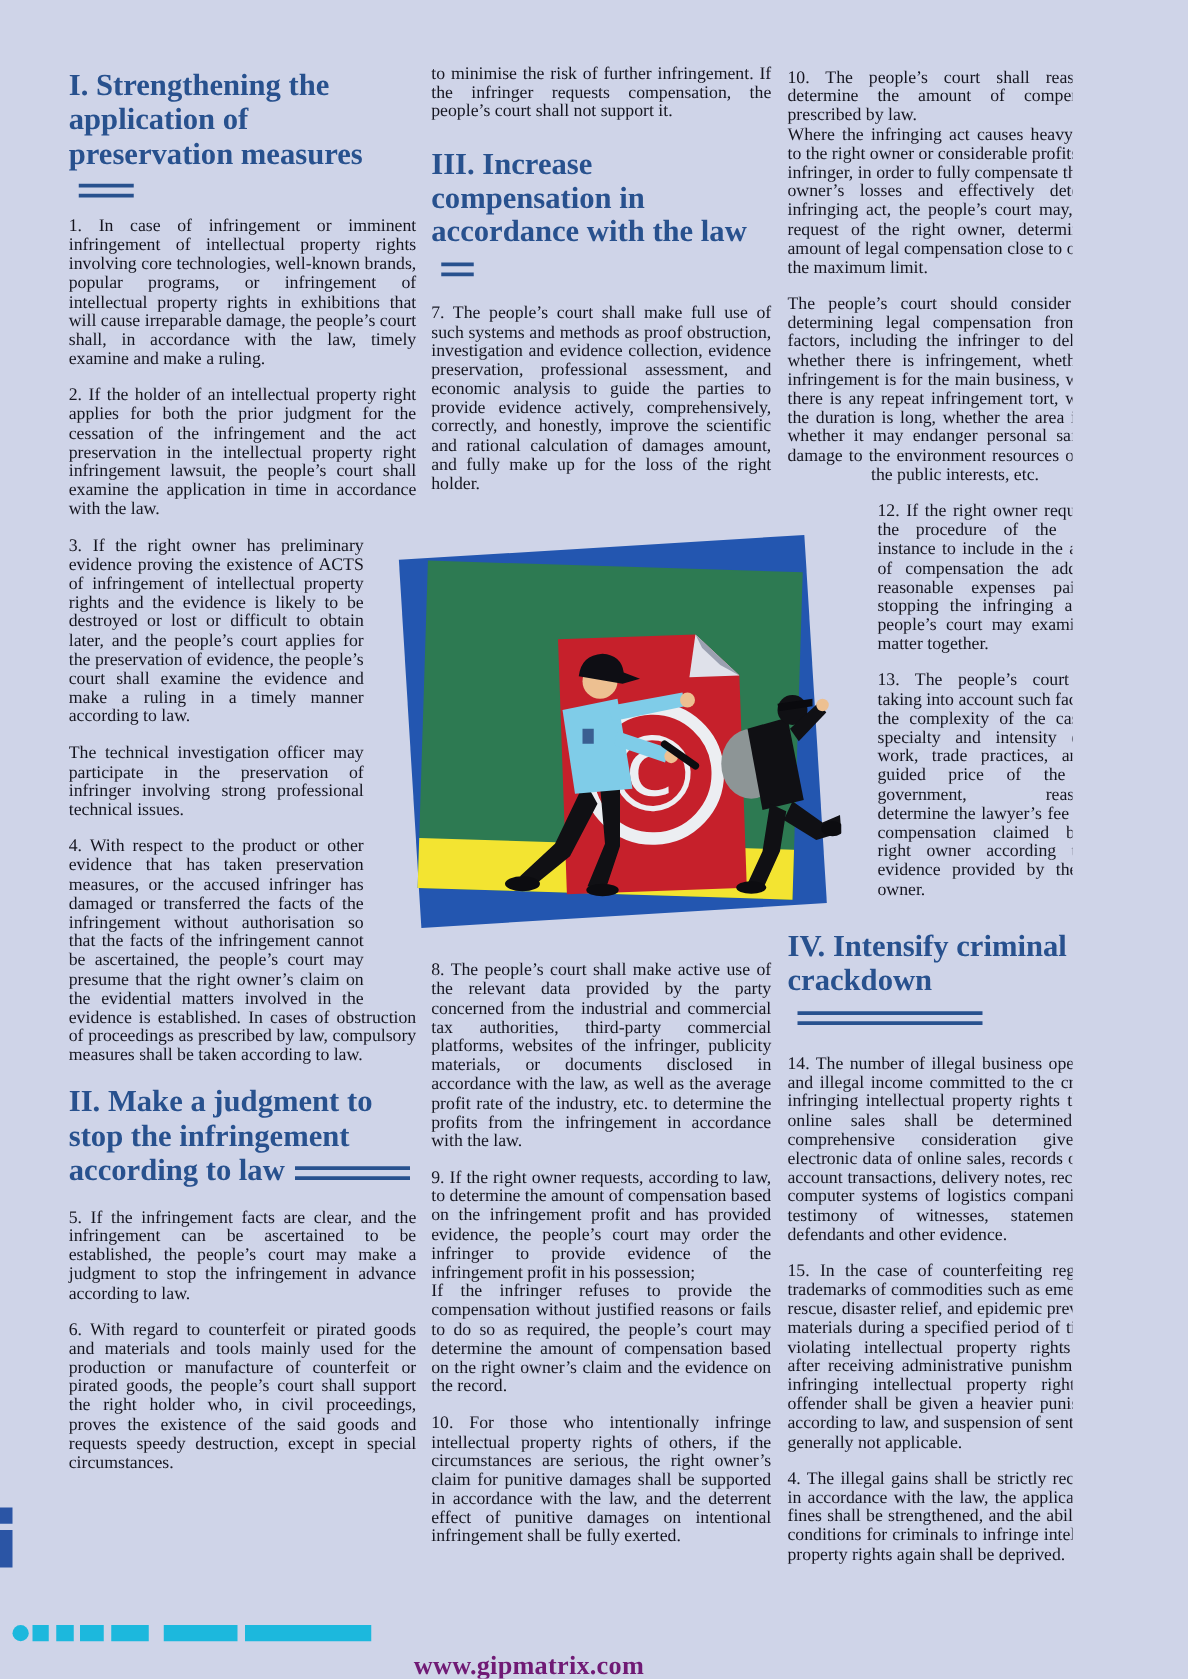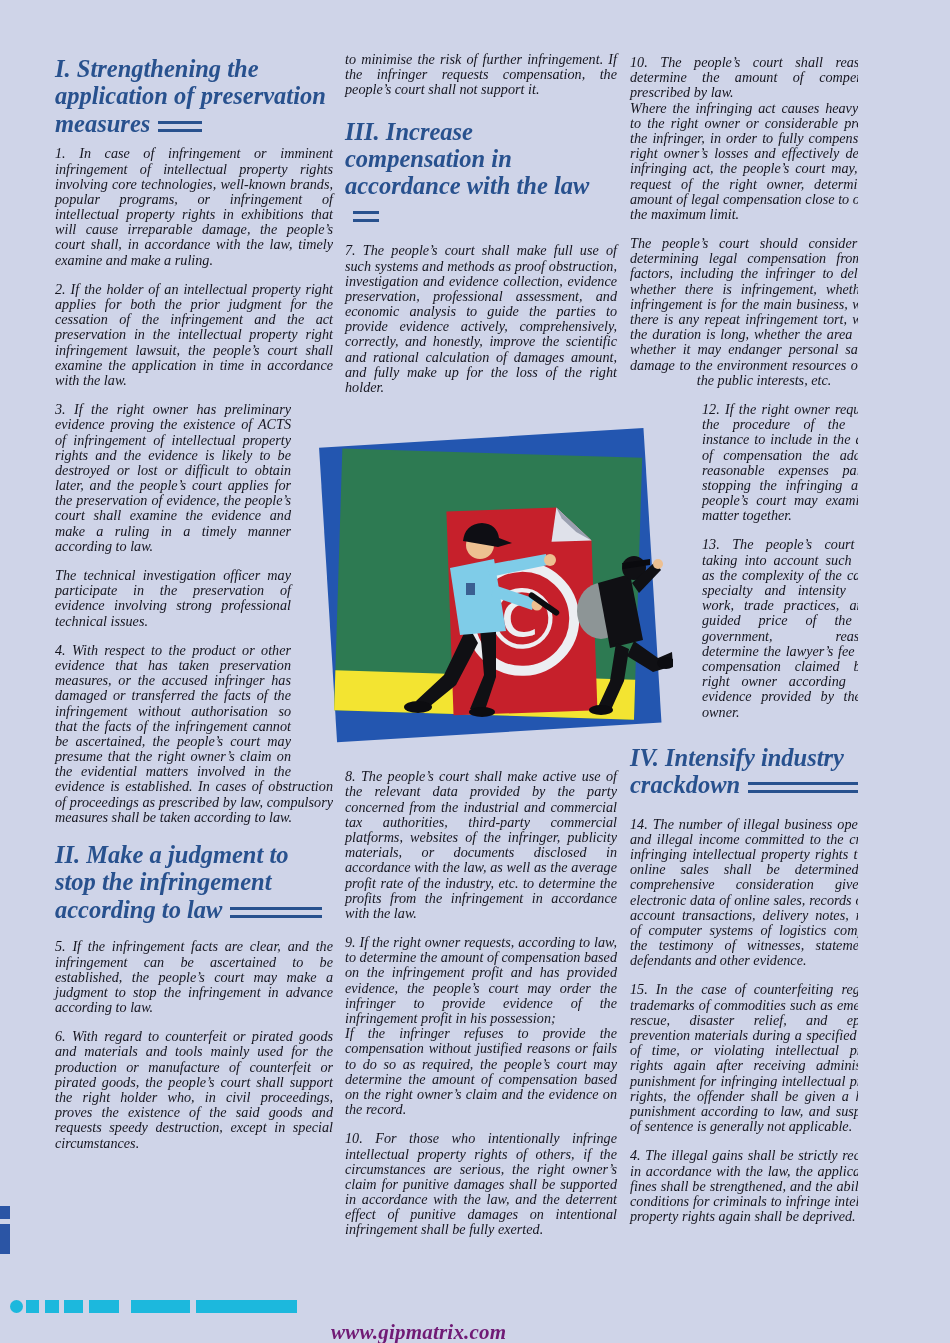--- a/index.html
+++ b/index.html
@@ -1,19 +1,19 @@
 <!DOCTYPE html>
 <html><head>
 <meta charset="utf-8">
 <style>
   html,body { margin:0; padding:0; background:#cfd4e8; }
   .page {
     position:relative; width:858px; height:1343px;
     background:#cfd4e8; overflow:hidden;
-    font-family:"Liberation Serif", serif; color:#15151f;font-style:italic;
+    font-family:"Liberation Serif", serif; color:#15151f;
   }
   .col {
     position:absolute; text-align:justify;
     font-size:14.2px; line-height:1.07;
     z-index:2;
   }
   .col p { margin:0 0 14px 0; }
   .col p.nogap { margin-bottom:0; }
   .col-1 { left:55px;  top:55px; width:278px; }
   .col-2 { left:345px; top:52px; width:272px; }
@@ -83,21 +83,21 @@
 
 <div class="page">
 
   <div class="col col-1">
     <div class="h h1m"><span>I. Strengthening the application of preservation measures</span><span class="rule"></span></div>
     <p>1. In case of infringement or imminent infringement of intellectual property rights involving core technologies, well-known brands, popular programs, or infringement of intellectual property rights in exhibitions that will cause irreparable damage, the people’s court shall, in accordance with the law, timely examine and make a ruling.</p>
     <p>2. If the holder of an intellectual property right applies for both the prior judgment for the cessation of the infringement and the act preservation in the intellectual property right infringement lawsuit, the people’s court shall examine the application in time in accordance with the law.</p>
     <div>
       <div class="float-spacer"></div>
       <p>3. If the right owner has preliminary evidence proving the existence of ACTS of infringement of intellectual property rights and the evidence is likely to be destroyed or lost or difficult to obtain later, and the people’s court applies for the preservation of evidence, the people’s court shall examine the evidence and make a ruling in a timely manner according to law.</p>
-      <p>The technical investigation officer may participate in the preservation of evidence involving strong professional technical issues.</p>
+      <p>The technical investigation officer may participate in the preservation of infringer involving strong professional technical issues.</p>
       <p>4. With respect to the product or other evidence that has taken preservation measures, or the accused infringer has damaged or transferred the facts of the infringement without authorisation so that the facts of the infringement cannot be ascertained, the people’s court may presume that the right owner’s claim on the evidential matters involved in the evidence is established. In cases of obstruction of proceedings as prescribed by law, compulsory measures shall be taken according to law.</p>
     </div>
     <div class="h h2m"><span>II. Make a judgment to stop the infringement according to law</span><span class="rule"></span></div>
     <p>5. If the infringement facts are clear, and the infringement can be ascertained to be established, the people’s court may make a judgment to stop the infringement in advance according to law.</p>
     <p class="nogap">6. With regard to counterfeit or pirated goods and materials and tools mainly used for the production or manufacture of counterfeit or pirated goods, the people’s court shall support the right holder who, in civil proceedings, proves the existence of the said goods and requests speedy destruction, except in special circumstances.</p>
   </div>
 
   <div class="col col-2">
     <p>to minimise the risk of further infringement. If the infringer requests compensation, the people’s court shall not support it.</p>
     <div class="h h3m"><span>III. Increase compensation in accordance with the law</span><span class="rule"></span></div>
@@ -110,21 +110,21 @@
   </div>
 
   <div class="col col-3">
     <p class="nogap">10. The people’s court shall reasonably determine the amount of compensation prescribed by law.</p>
     <p>Where the infringing act causes heavy losses to the right owner or considerable profits to the infringer, in order to fully compensate the right owner’s losses and effectively deter the infringing act, the people’s court may, at the request of the right owner, determine the amount of legal compensation close to or up to the maximum limit.</p>
     <p class="center-last">The people’s court should consider when determining legal compensation from high factors, including the infringer to deliberate whether there is infringement, whether the infringement is for the main business, whether there is any repeat infringement tort, whether the duration is long, whether the area is vast, whether it may endanger personal safety or damage to the environment resources or harm the public interests, etc.</p>
     <div class="indent-block">
       <p>12. If the right owner requests in the procedure of the second instance to include in the amount of compensation the additional reasonable expenses paid for stopping the infringing act, the people’s court may examine the matter together.</p>
       <p>13. The people’s court shall, taking into account such factors as the complexity of the case, the specialty and intensity of the work, trade practices, and the guided price of the local government, reasonably determine the lawyer’s fee for the compensation claimed by the right owner according to the evidence provided by the right owner.</p>
     </div>
-    <div class="h h4m"><span>IV. Intensify industry crackdown</span><span class="rule"></span></div>
+    <div class="h h4m"><span>IV. Intensify criminal crackdown</span><span class="rule"></span></div>
     <p>14. The number of illegal business operations and illegal income committed to the crime of infringing intellectual property rights through online sales shall be determined with comprehensive consideration given to electronic data of online sales, records of bank account transactions, delivery notes, records of computer systems of logistics companies, the testimony of witnesses, statements of defendants and other evidence.</p>
     <p>15. In the case of counterfeiting registered trademarks of commodities such as emergency rescue, disaster relief, and epidemic prevention materials during a specified period of time, or violating intellectual property rights again after receiving administrative punishment for infringing intellectual property rights, the offender shall be given a heavier punishment according to law, and suspension of sentence is generally not applicable.</p>
     <p>4. The illegal gains shall be strictly recovered in accordance with the law, the application of fines shall be strengthened, and the ability and conditions for criminals to infringe intellectual property rights again shall be deprived.</p>
   </div>
 
   <svg class="illu" width="375" height="352" viewBox="0 0 375 352">
     <g transform="rotate(-3.5 187 176)">
       <rect x="30" y="25" width="325" height="295" fill="#2356b0"></rect>
     </g>
     <g transform="rotate(1.8 187 176)">

